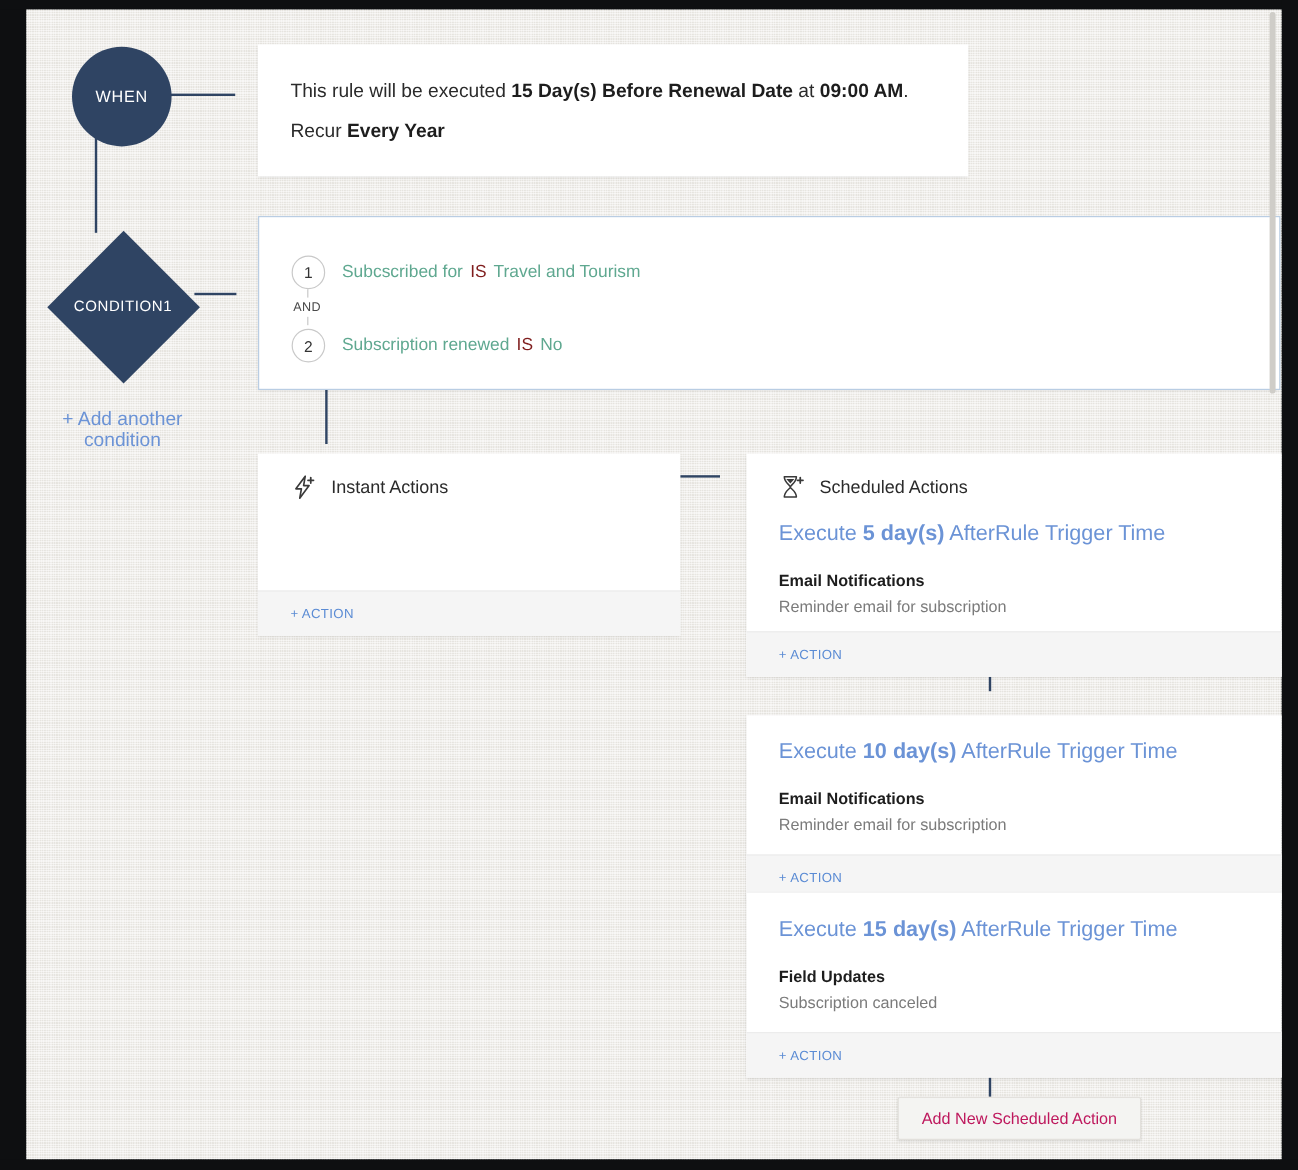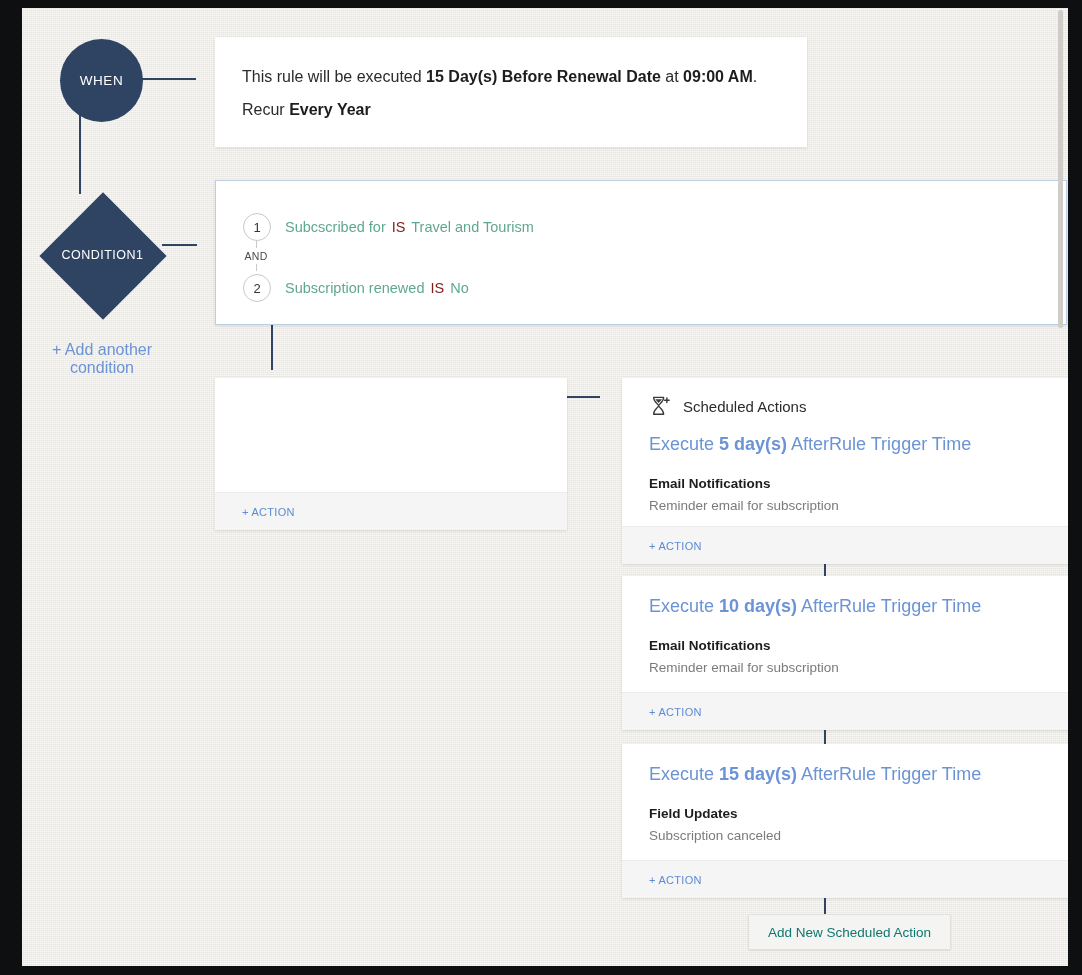--- a/index.html
+++ b/index.html
@@ -224,21 +224,21 @@
     padding-left: 27px;
     color: #5a8bd4;
     font-size: 11px;
     letter-spacing: .3px;
     cursor: pointer;
   }
 
   .instant-card { left: 193px; top: 370px; width: 352px; height: 152px; }
   .sched-card   { left: 600px; width: 455px; }
   .sched-1 { top: 370px; height: 186px; }
-  .sched-2 { top: 568px; height: 154px; }
+  .sched-2 { top: 588px; height: 154px; }
   .sched-3 { top: 736px; height: 154px; }
 
   .exec-line {
     padding: 0 27px;
     margin-top: 17px;
     font-size: 18px;
     color: #6b93d6;
     cursor: pointer;
   }
   .exec-line b { font-weight: 700; }
@@ -248,21 +248,21 @@
   .add-sched-btn {
     position: absolute;
     left: 726px; top: 906px;
     width: 203px; height: 36px;
     background: #f4f4f2;
     border: 1px solid #e2e0dc;
     box-sizing: border-box;
     border-radius: 2px;
     display: flex; align-items: center; justify-content: center;
     font-size: 13.5px;
-    color: #0f766e;
+    color: #be185d;
     box-shadow: 0 1px 2px rgba(0,0,0,.07);
     cursor: pointer;
   }
 
   .icon { display: inline-flex; align-items: center; justify-content: center; }
 </style>
 </head>
 <body>
 
 <div id="screen">
@@ -334,20 +334,29 @@
         <div class="num-circle">2</div>
         <div class="cond-text">
           <span>Subscription renewed</span>
           <span class="op">IS</span>
           <span>No</span>
         </div>
       </div>
     </div>
 
     <div class="card instant-card">
+      <div class="card-head">
+        <span class="icon">
+          <svg width="22" height="22" viewBox="0 0 24 24">
+            <path d="M13.5 2 L5 13.5 H10 L8.5 22 L17 10.5 H12 Z" fill="none" stroke="#3a3a3a" stroke-width="1.5" stroke-linejoin="round"></path>
+            <path d="M18.5 3.2 V8.2 M16 5.7 H21" stroke="#3a3a3a" stroke-width="1.6" stroke-linecap="round"></path>
+          </svg>
+        </span>
+        <span class="title">Instant Actions</span>
+      </div>
       <div class="card-footer">
         <span class="act">+ ACTION</span>
       </div>
     </div>
 
     <div class="card sched-card sched-1">
       <div class="card-head">
         <span class="icon">
           <svg width="22" height="22" viewBox="0 0 24 24">
             <path d="M5 2.5 H16 M5 21 H16 M5 2.5 C5 8 10.5 10 10.5 11.75 C10.5 13.5 5 15.5 5 21

